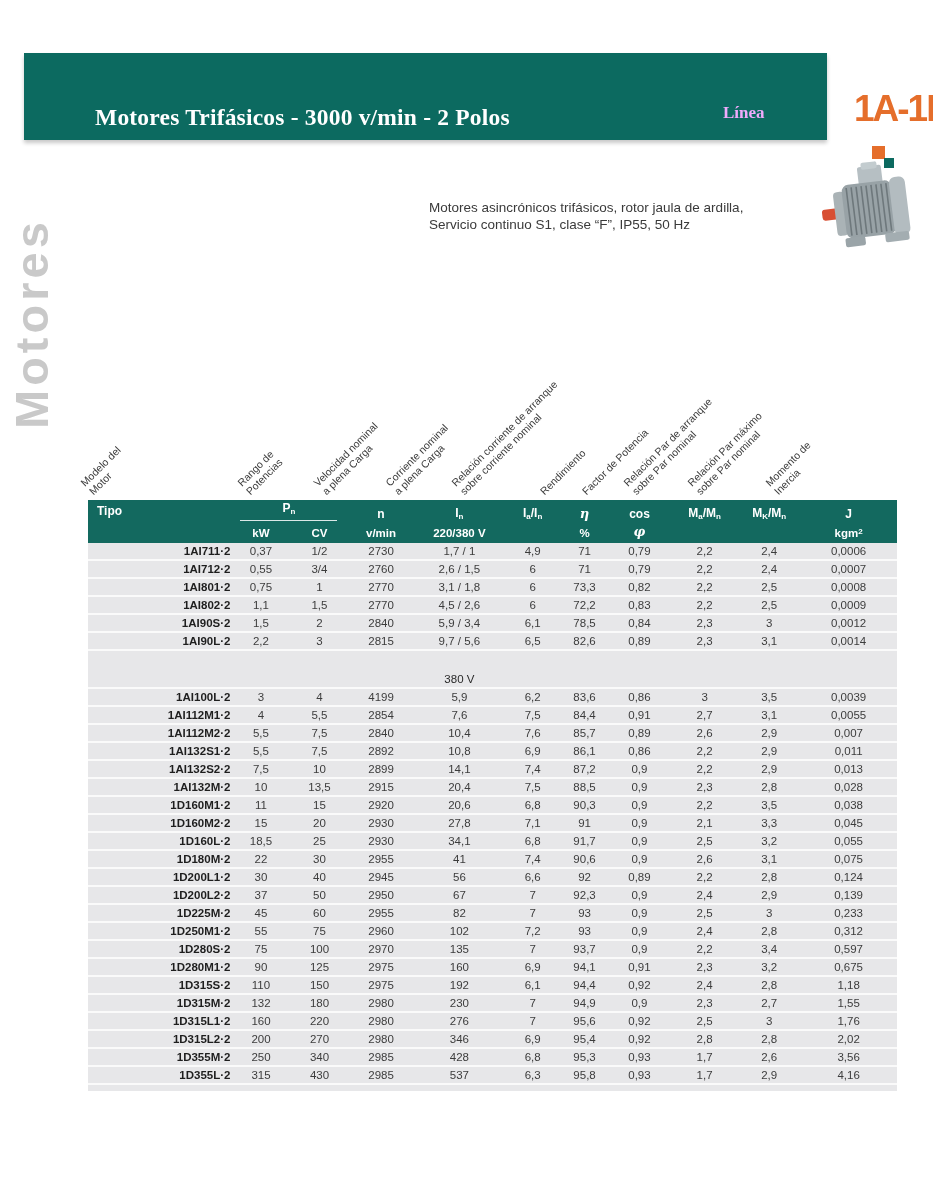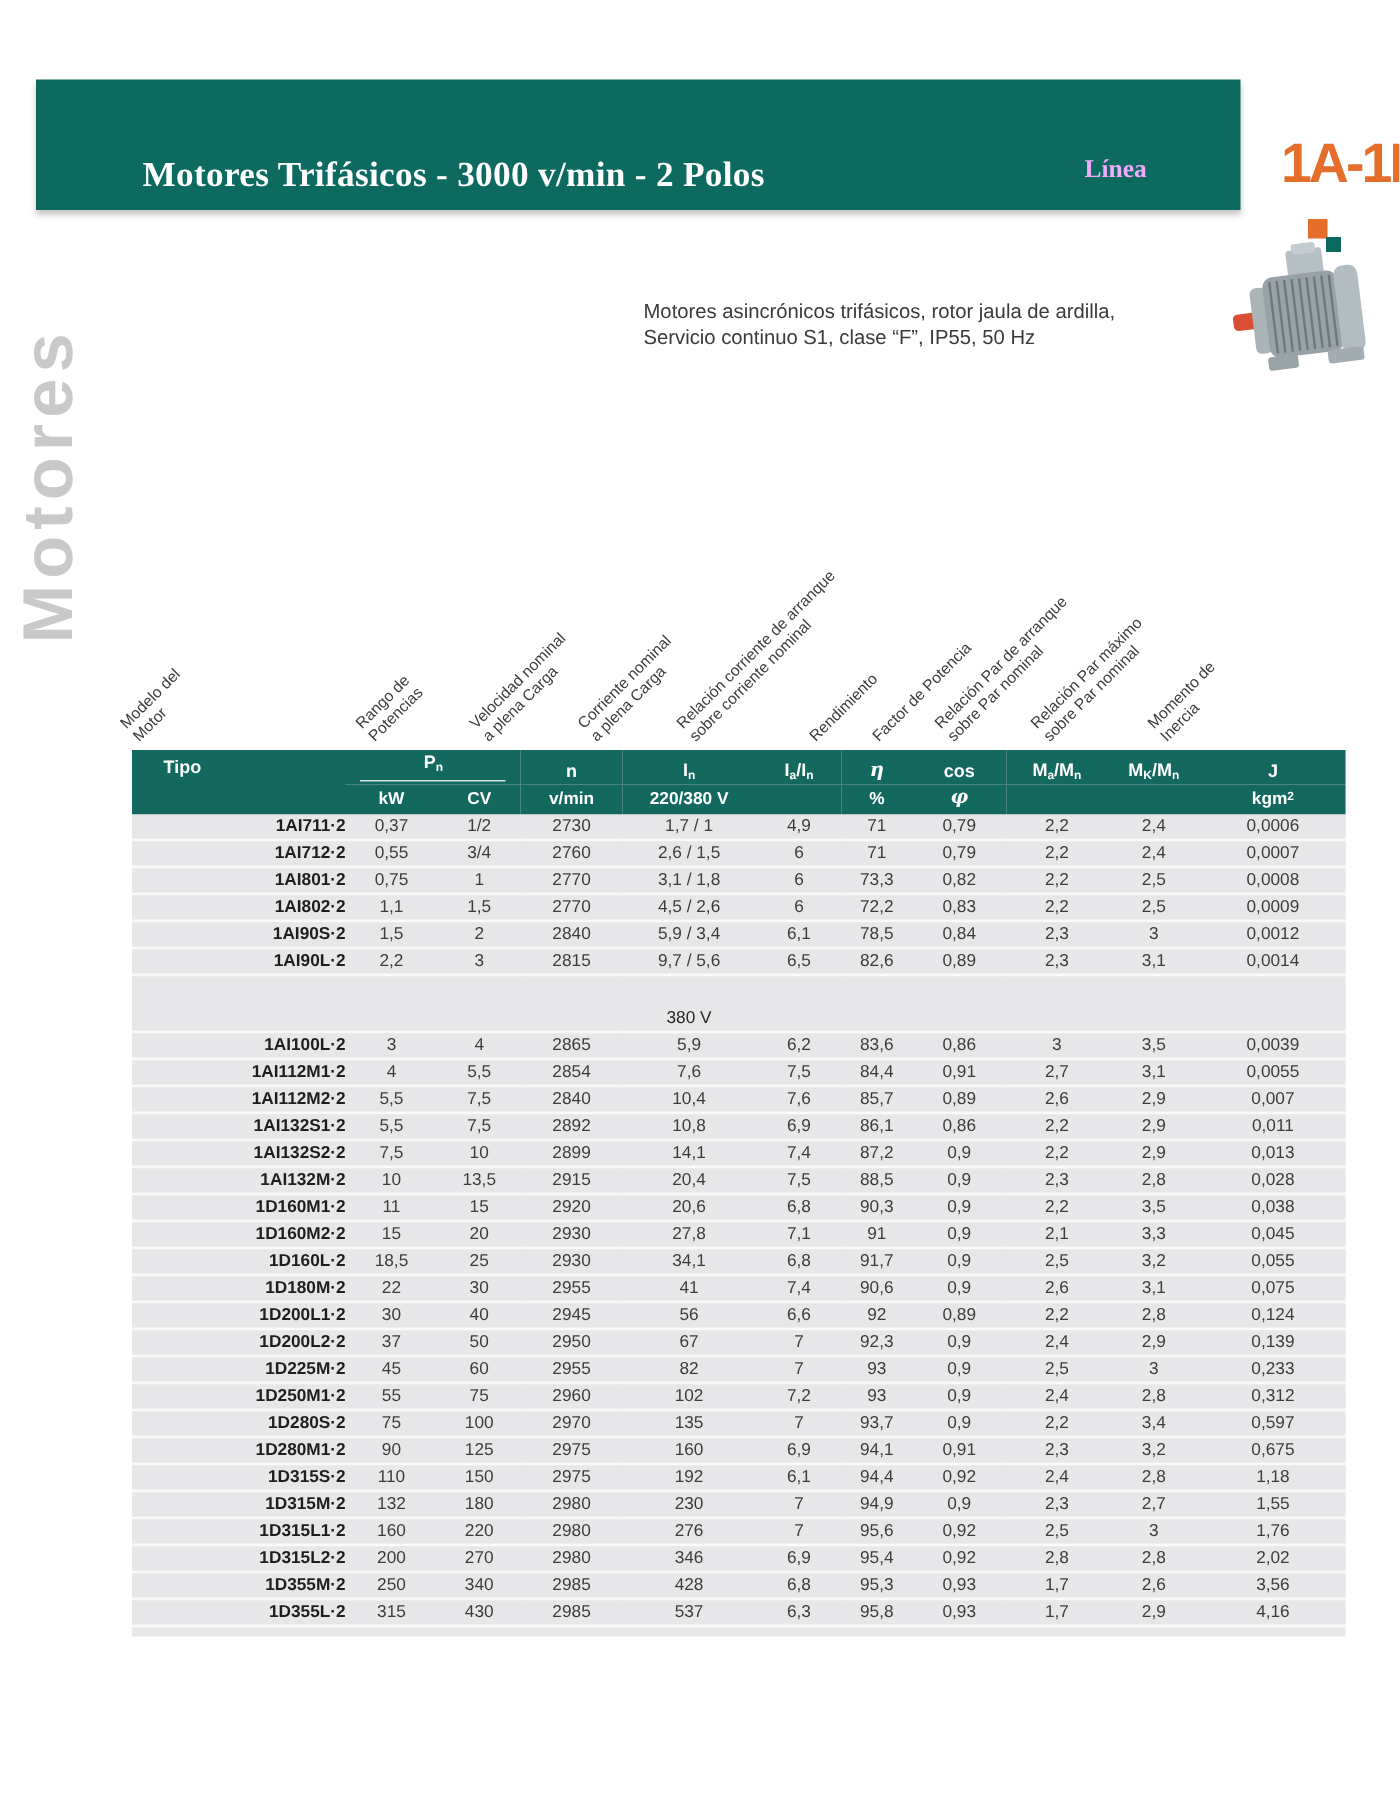--- a/index.html
+++ b/index.html
@@ -59,21 +59,21 @@
   .table-wrap {
     position:absolute; left:88px; top:500px; width:809px;
     background:var(--row-gray); padding-bottom:6px;
   }
   table { border-collapse:separate; border-spacing:0; table-layout:fixed; width:809px; }
   thead th {
     background:var(--teal-header); color:#fff; font-weight:bold;
     font-size:12px; text-align:center; vertical-align:bottom; padding:1px 0 2px;
   }
   thead tr.h2 th { font-size:11.5px; padding-bottom:4px; }
-  th.tipo { text-align:left; padding-left:21px; vertical-align:top; padding-top:4px;margin-left:36px; }
+  th.tipo { text-align:left; padding-left:9px; vertical-align:top; padding-top:4px;margin-left:36px; }
   .pn-line { display:block; margin:0 10px; padding-bottom:4px; border-bottom:1.5px solid rgba(255,255,255,0.85); }
   .greek { font-family:"DejaVu Serif", serif; font-style:italic; font-size:13px; }
   sub { font-size:8px; vertical-align:-2px; }
   sup { font-size:8px; vertical-align:3px; }
 
   tbody td {
     background:var(--row-gray); border-bottom:2px solid var(--sep-white);
     font-size:11.5px; color:#3c3c3c; text-align:center;
     height:18px; vertical-align:middle; white-space:nowrap;
   }
@@ -296,21 +296,21 @@
           </tr>
           <tr class="voltage">
             <td colspan="4"></td>
             <td>380 V</td>
             <td colspan="6"></td>
           </tr>
           <tr>
             <td class="model">1AI100L·2</td>
             <td>3</td>
             <td>4</td>
-            <td>2865</td>
+            <td>4199</td>
             <td>5,9</td>
             <td>6,2</td>
             <td>83,6</td>
             <td>0,86</td>
             <td>3</td>
             <td>3,5</td>
             <td>0,0039</td>
           </tr>
           <tr>
             <td class="model">1AI112M1·2</td>

